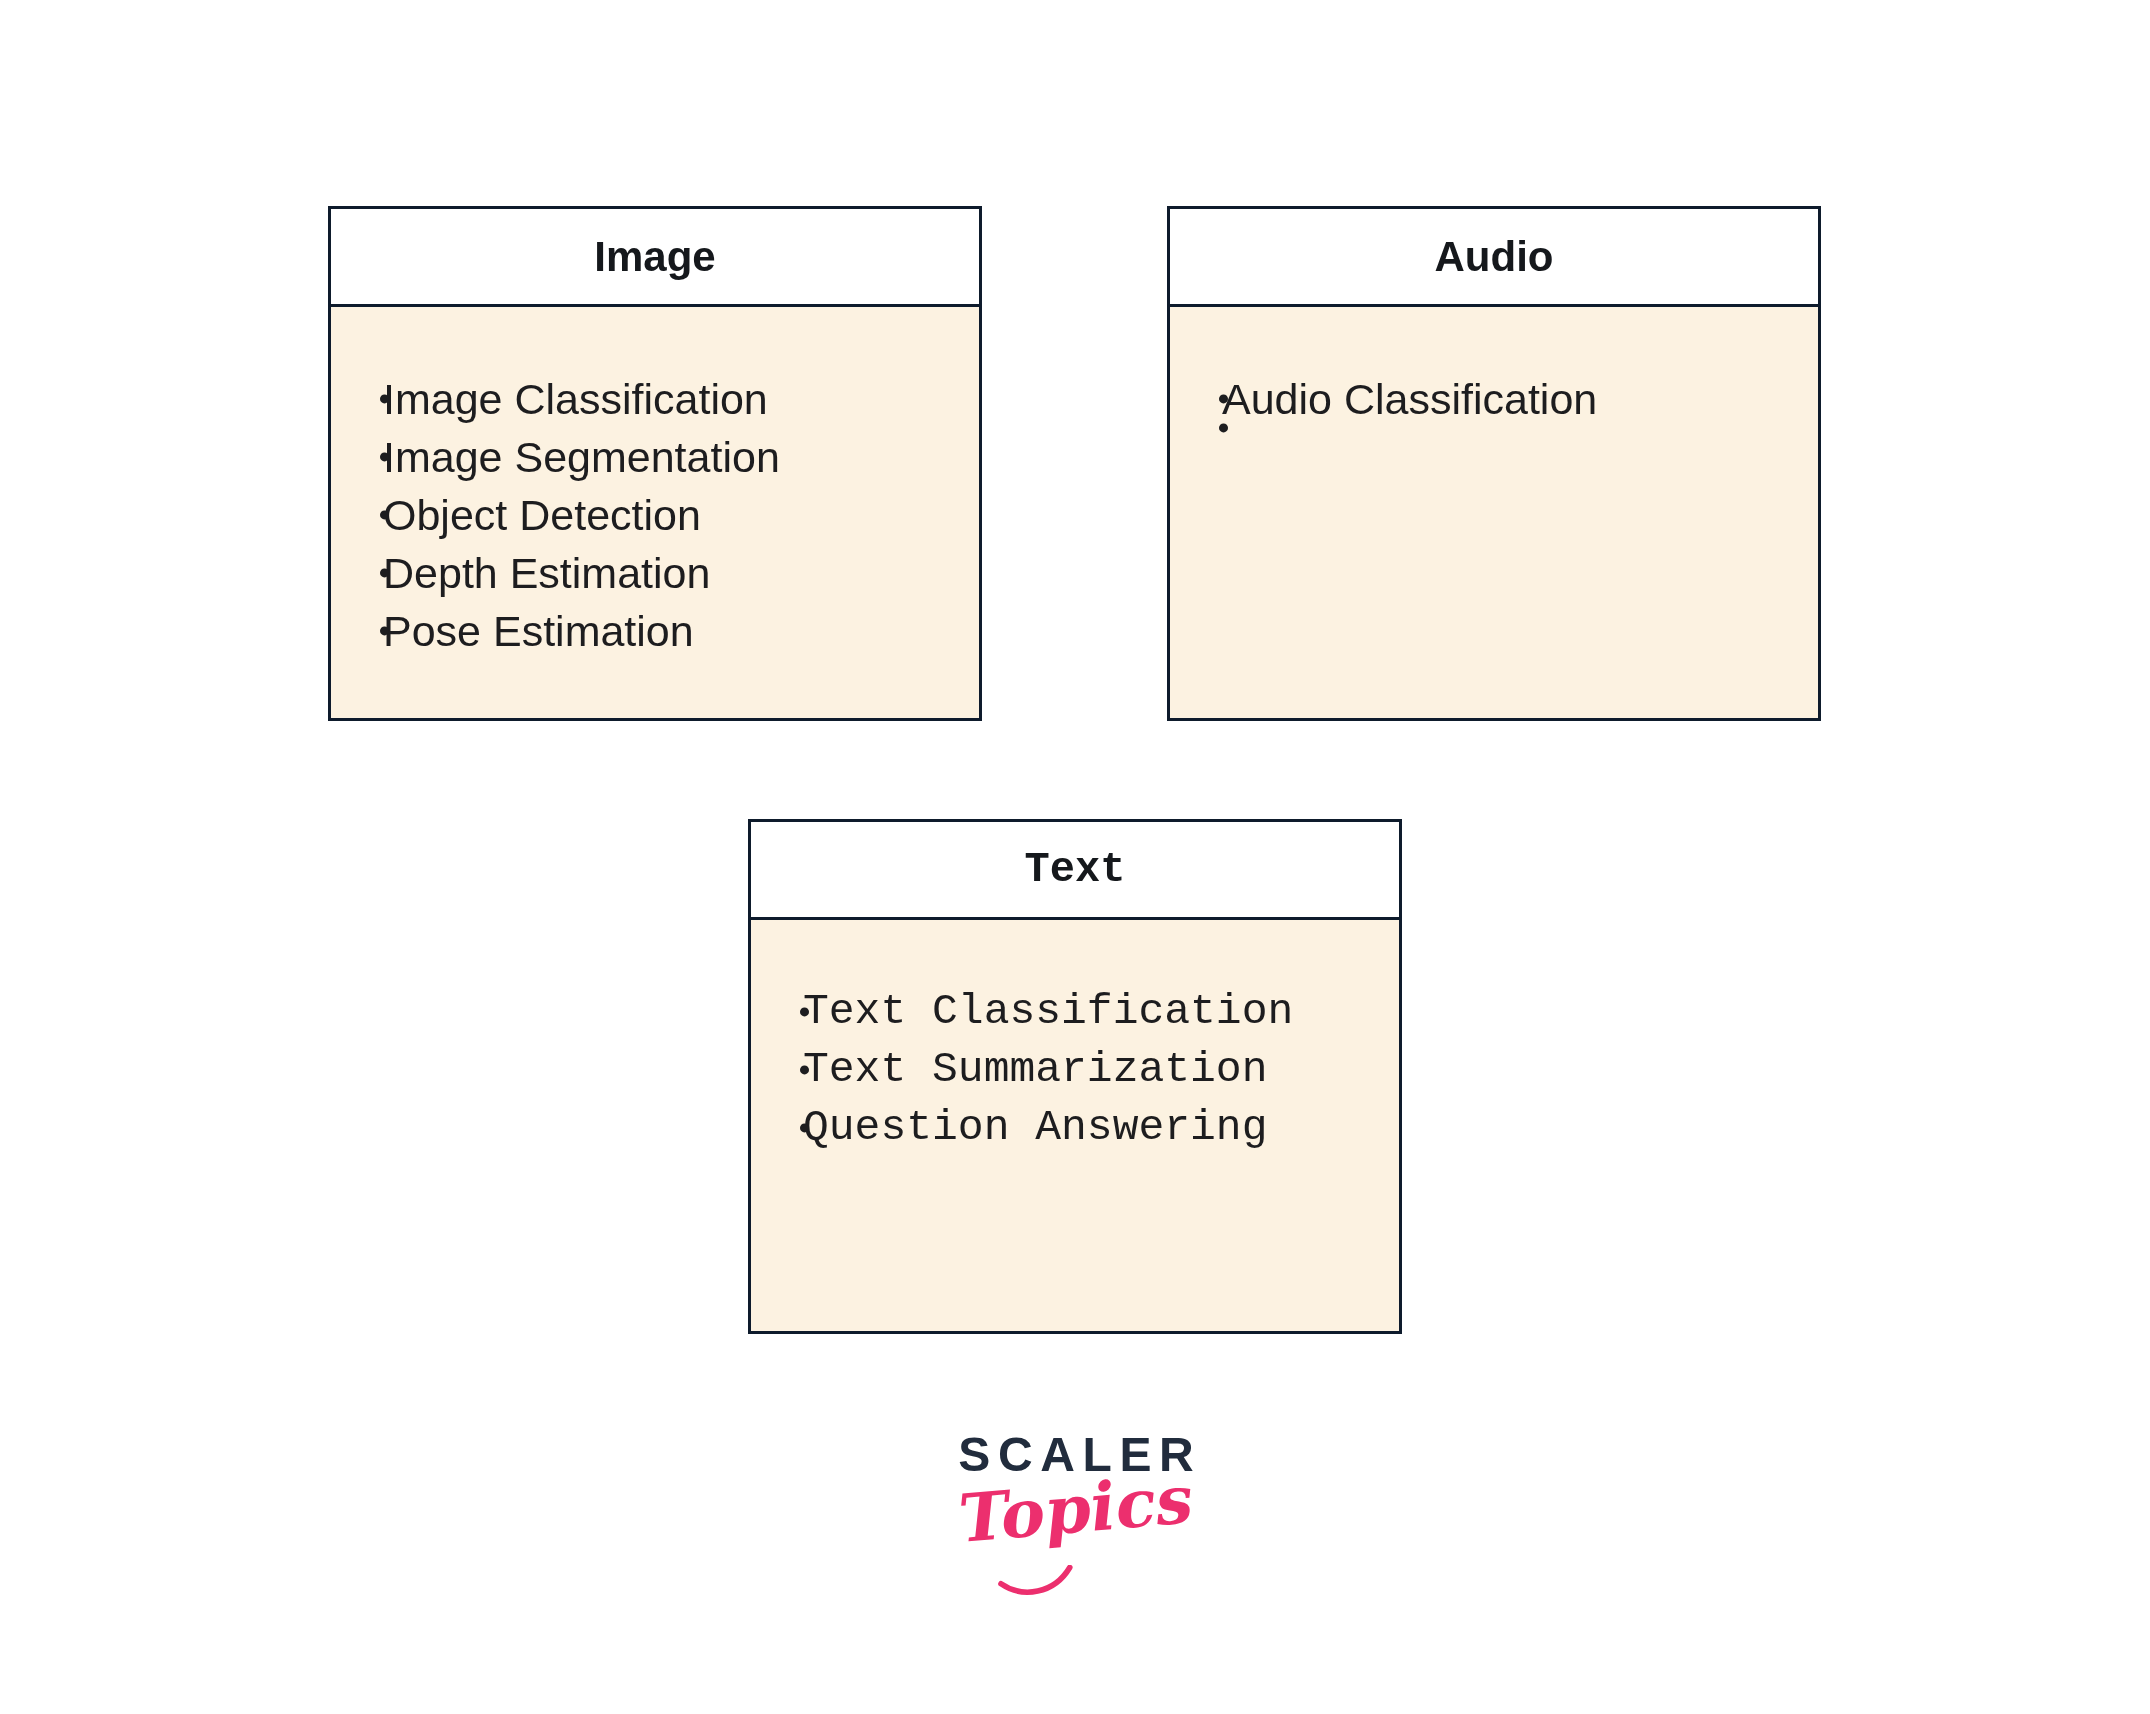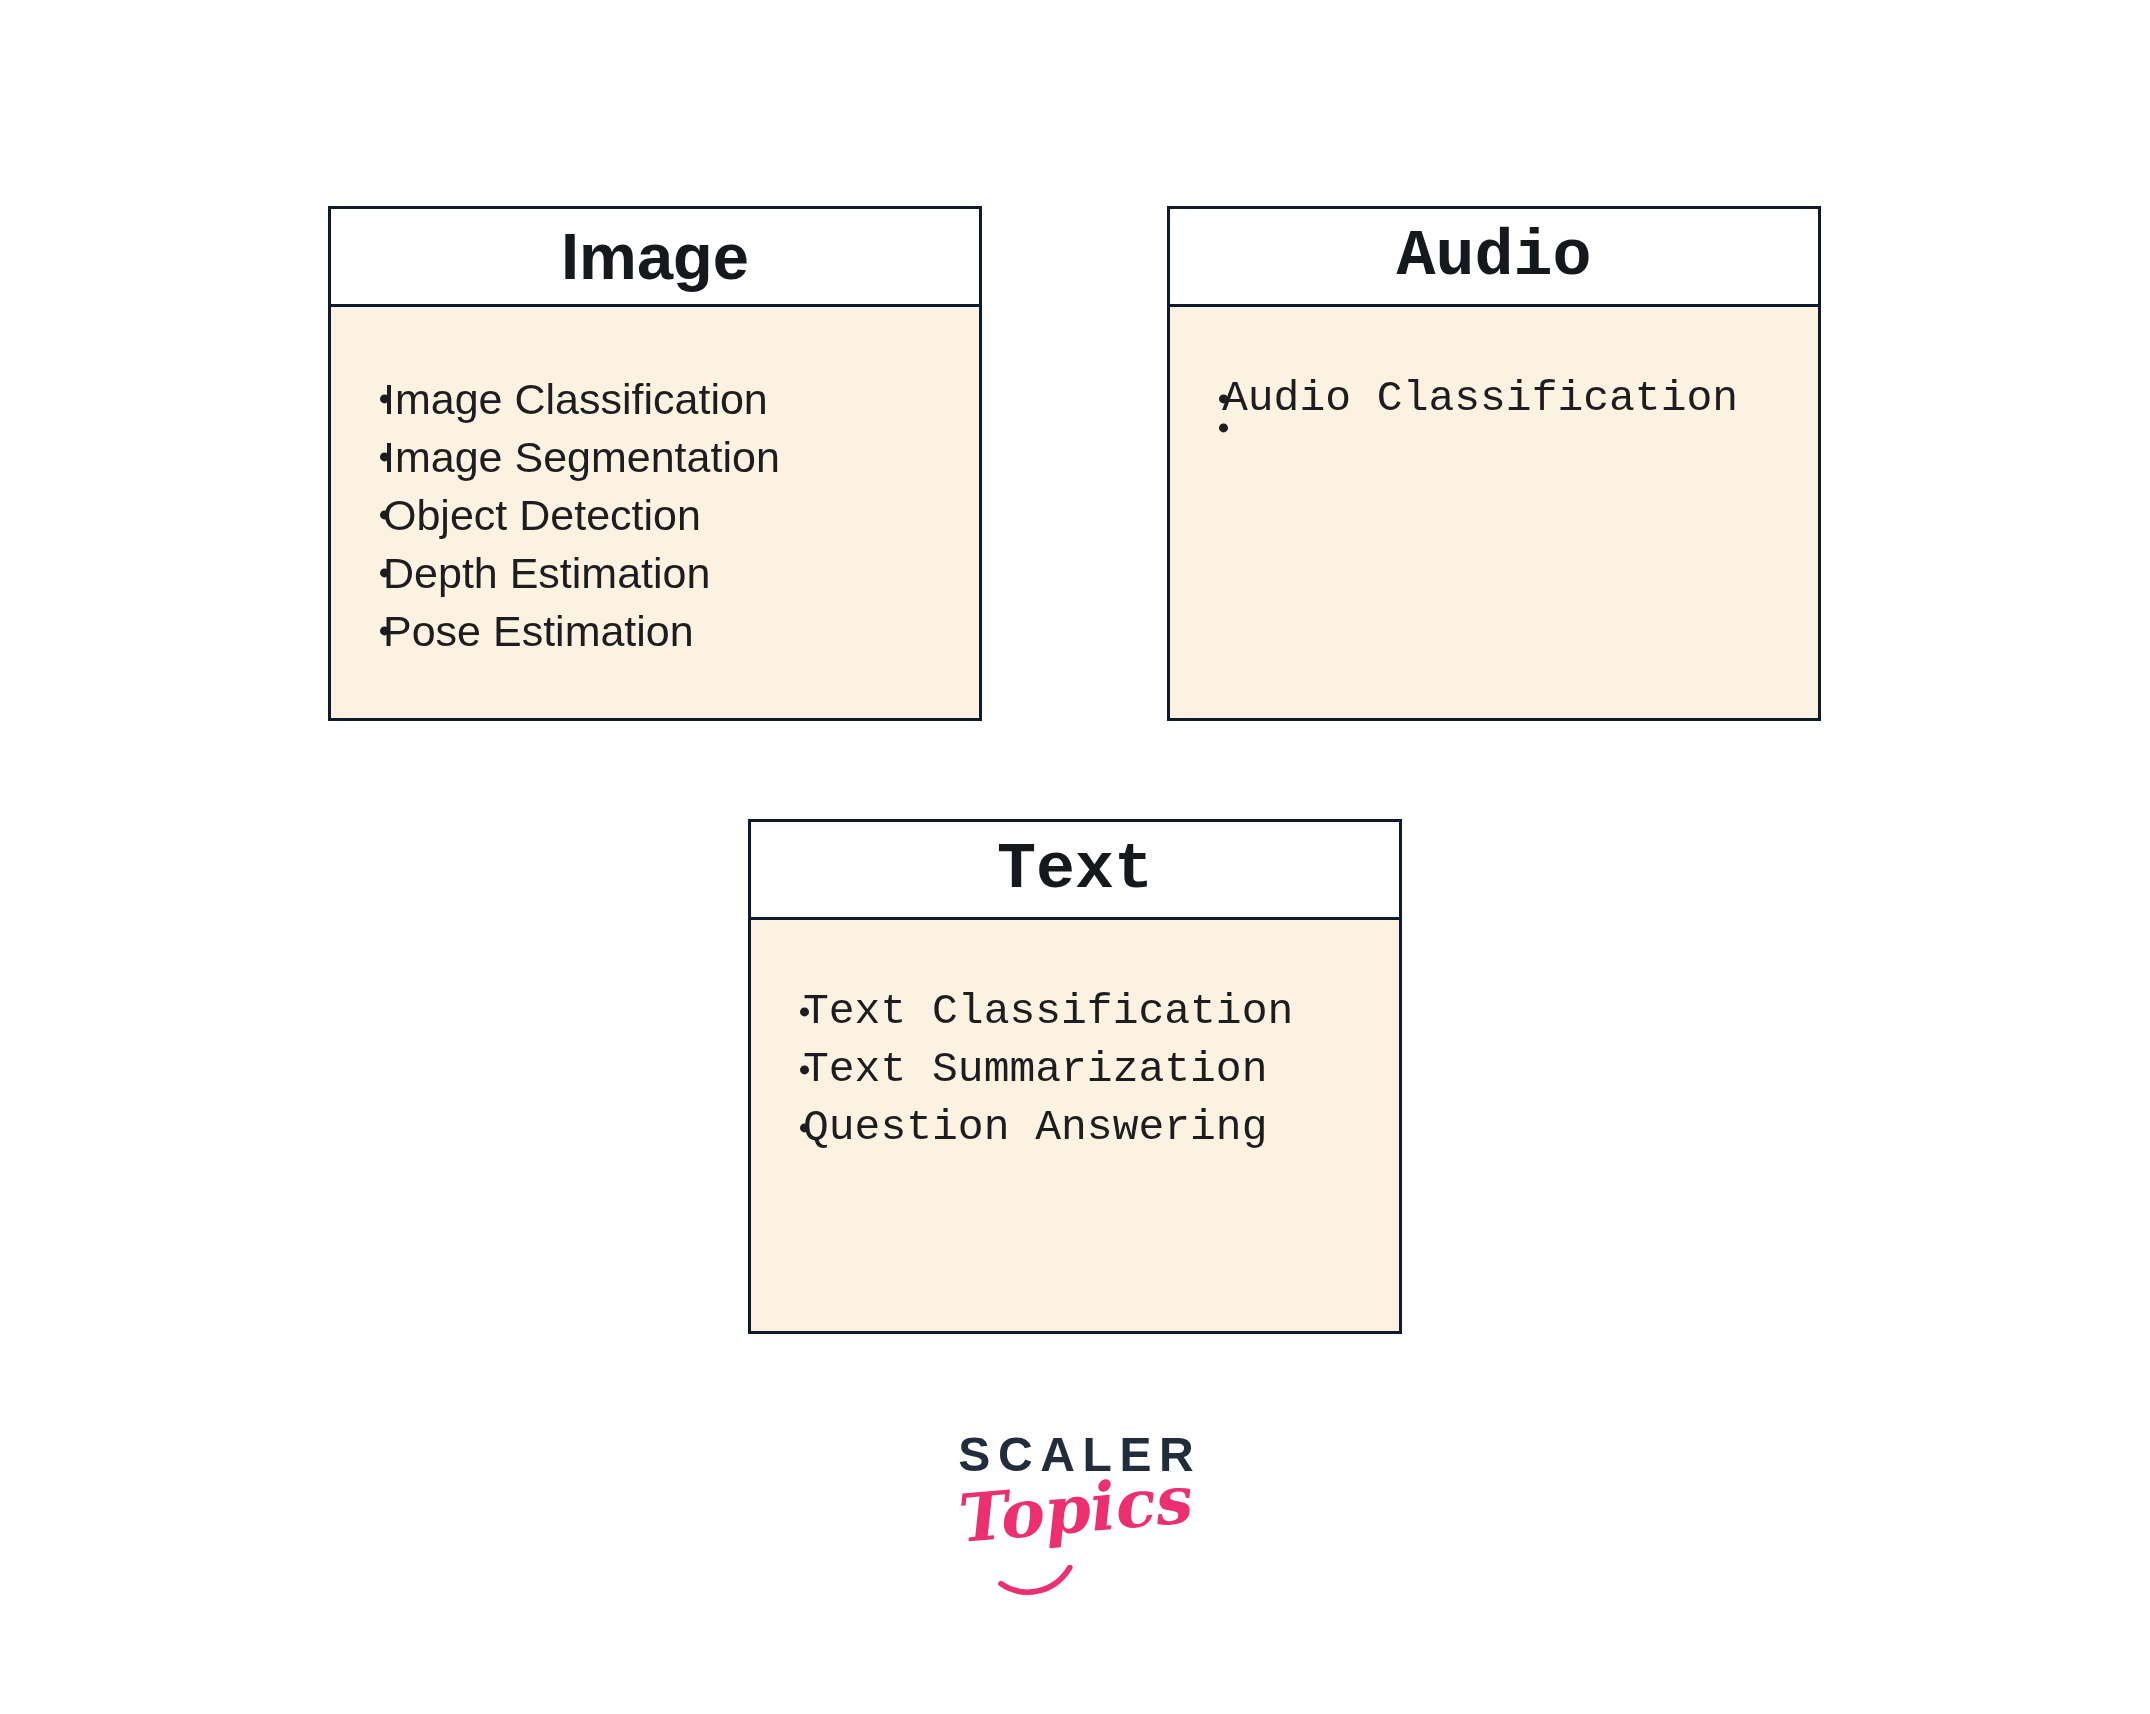--- a/index.html
+++ b/index.html
@@ -27,33 +27,33 @@
   }
 
   .panel {
     position: absolute;
     width: 654px;
     height: 515px;
     border: 3.2px solid var(--border);
     background: var(--panel-fill);
   }
   .panel-image { left: 328px; top: 206px; }
-  .panel-audio { left: 1167px; top: 206px; font-family: Liberation Mono, monospace; }
+  .panel-audio { left: 1167px; top: 206px; }
   .panel-text  { left: 748px; top: 819px; font-family: Liberation Mono, monospace; }
 
   .panel-header {
     height: 98px;
     border-bottom: 3.2px solid var(--border);
     background: var(--header-fill);
     display: flex;
     align-items: center;
     justify-content: center;
   }
   .panel-title {
-    font-size: 65px;
+    font-size: 42px;
     font-weight: bold;
     color: var(--title-text);
     letter-spacing: 0px;
   }
 
   .panel-body { position: relative; }
   ul.task-list {
     list-style: none;
     margin: 0;
     padding: 63px 19px 0 0;

